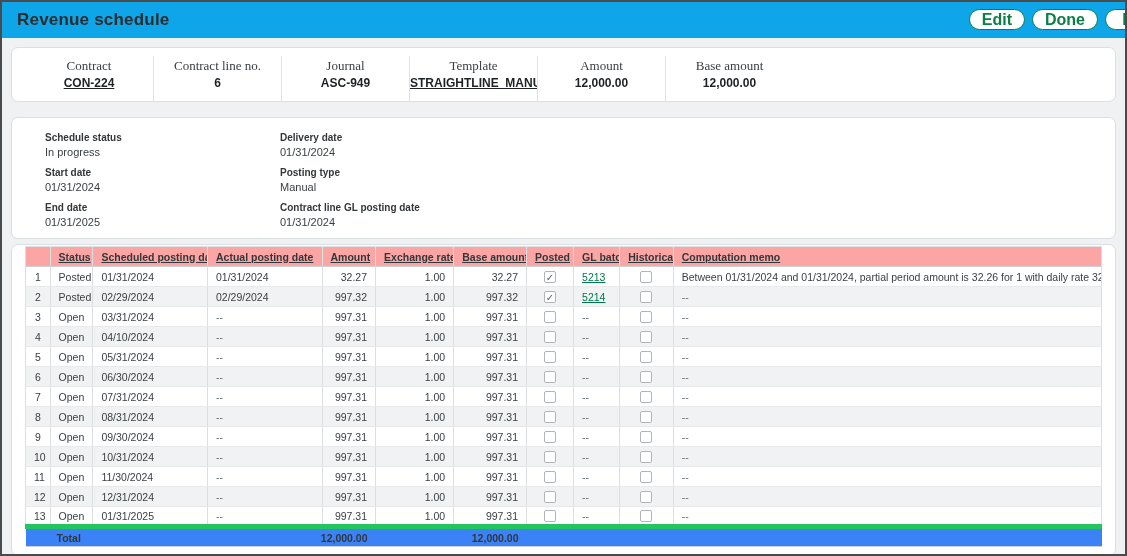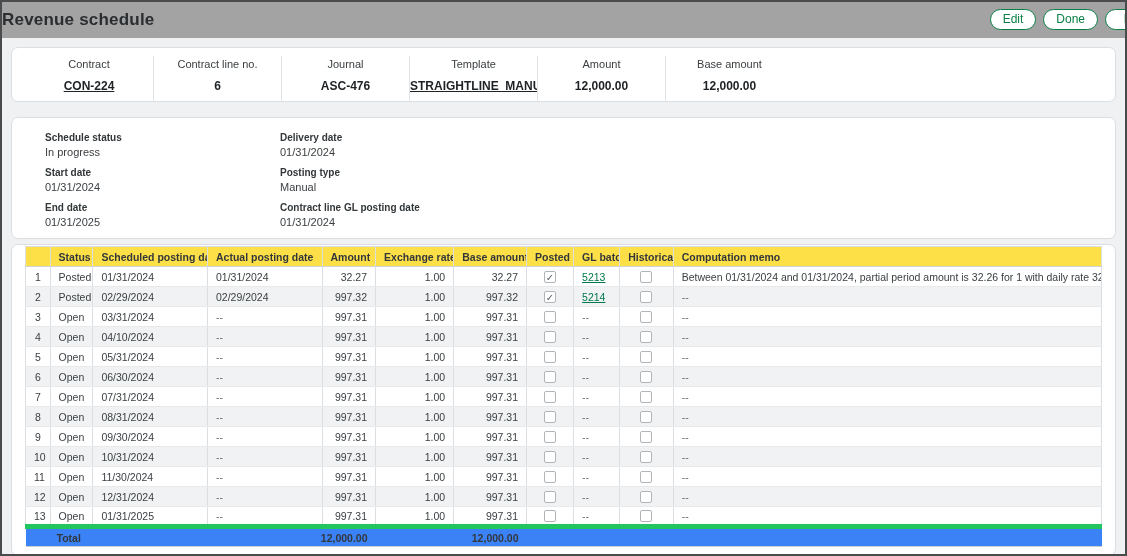--- a/index.html
+++ b/index.html
@@ -11,48 +11,49 @@
     width: 1127px; height: 556px;
     border: 2px solid #4a4b4d;
     background: #eff1f2;
     overflow: hidden;
   }
 
   
   .titlebar {
     position: relative;
     height: 36px;
-    background: #a3a3a3;
+    background: #0ea5e9;
     display: flex; align-items: center;
+    padding-left: 15px;
   }
   .page-title { font-size: 17px; font-weight: 700; color: #2b2e31; letter-spacing:.2px; }
   .actions { position: absolute; right: -26px; top: 7px; display: flex; gap: 7px; }
   .pill-btn {
     height: 21px; min-width: 42px;
     border: 1.5px solid #0a8046; border-radius: 11px;
     background: #fff; color: #0a8046;
     font-family: "Liberation Sans", sans-serif;
-    font-size: 12px; line-height: 17px;
-    padding: 0 12px; cursor: pointer;
+    font-size: 16px; line-height: 17px;
+    padding: 0 12px; cursor: pointer; font-weight: bold;
   }
   .pill-btn.partial { min-width: 46px; }
 
   
   .content { padding: 9px 9px 0 9px; }
   .card {
     background: #fff;
     border: 1px solid #dcdfe1;
     border-radius: 7px;
   }
 
   
   .summary-card { height: 55px; display: flex; padding: 8px 0 0 13px; overflow: hidden; }
   .summary-field { width: 128px; text-align: center; padding-top: 2px; }
   .summary-field + .summary-field { border-left: 1px solid #e0e2e4; }
-  .summary-field .f-label { font-size: 11px; color: #3c4043; margin-bottom: 9px; }
+  .summary-field .f-label { font-size: 13px; color: #3c4043; margin-bottom: 2px; font-family: Liberation Serif, serif; }
   .summary-field .f-value { font-size: 12px; font-weight: 700; color: #1e2225; white-space: nowrap; overflow: hidden; }
   .green-link { color: #00784b; text-decoration: underline; cursor: pointer; }
 
   
   .details-card { height: 122px; margin-top: 15px; padding: 12px 0 0 33px; display: flex; }
   .d-col-left { width: 235px; }
   .d-field { margin-bottom: 6px; }
   .d-field .d-label { font-size: 10px; font-weight: 700; color: #33373a; line-height: 15px; }
   .d-field .d-value { font-size: 11px; color: #3c4043; line-height: 14px; }
 
@@ -64,24 +65,25 @@
     table-layout: fixed;
     font-size: 10.5px;
     color: #3c4043;
   }
   table.sched th, table.sched td {
     height: 20px; padding: 0 8px;
     border-left: 1px solid #dcdfe1; border-right: 1px solid #dcdfe1;
     overflow: hidden; white-space: nowrap;
   }
   table.sched thead th {
-    background: #fde047;
+    background: #fca5a5;
     font-weight: 700; color: #33373a;
     border-bottom: 1px solid #cfd3d6;
     border-top: 1px solid #dcdfe1;
+    text-decoration: underline;
   }
   table.sched tbody td { border-bottom: 1px solid #e7e9eb; }
   table.sched tbody tr:nth-child(even) td { background: #f0f2f3; }
   .al { text-align: left; } .ar { text-align: right; } .ac { text-align: center; }
   .dim { color: #6b7074; }
   .cb {
     display: inline-block; width: 12px; height: 12px;
     border: 1px solid #b2b5b8; border-radius: 2px; background: #fff;
     font-size: 10px; line-height: 11px; color: #5b6063; text-align: center;
     vertical-align: middle; cursor: pointer;
@@ -114,21 +116,21 @@
         <div class="summary-field">
           <div class="f-label">Contract</div>
           <div class="f-value green-link">CON-224</div>
         </div>
         <div class="summary-field">
           <div class="f-label">Contract line no.</div>
           <div class="f-value">6</div>
         </div>
         <div class="summary-field">
           <div class="f-label">Journal</div>
-          <div class="f-value">ASC-476</div>
+          <div class="f-value">ASC-949</div>
         </div>
         <div class="summary-field">
           <div class="f-label">Template</div>
           <div class="f-value green-link">STRAIGHTLINE_MANUAL</div>
         </div>
         <div class="summary-field">
           <div class="f-label">Amount</div>
           <div class="f-value">12,000.00</div>
         </div>
         <div class="summary-field">

